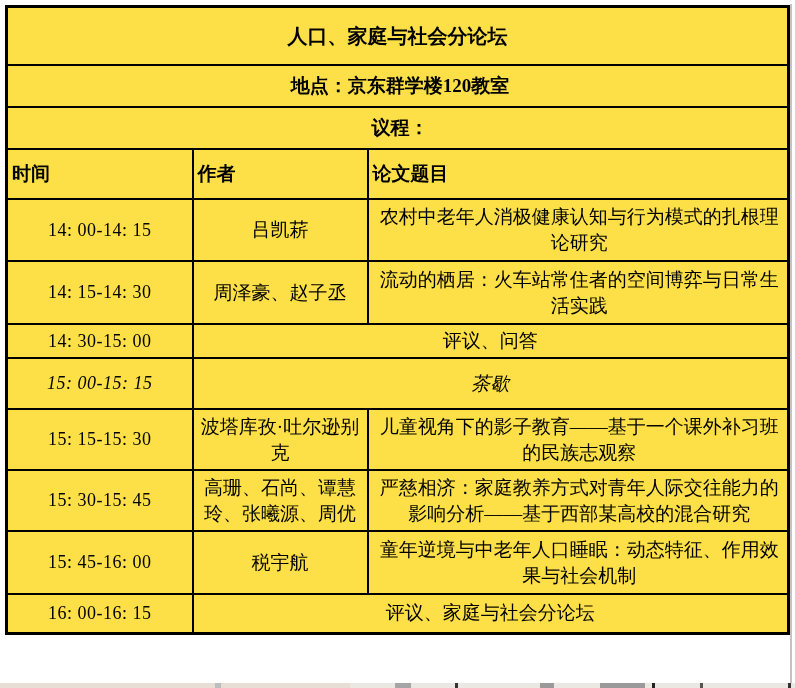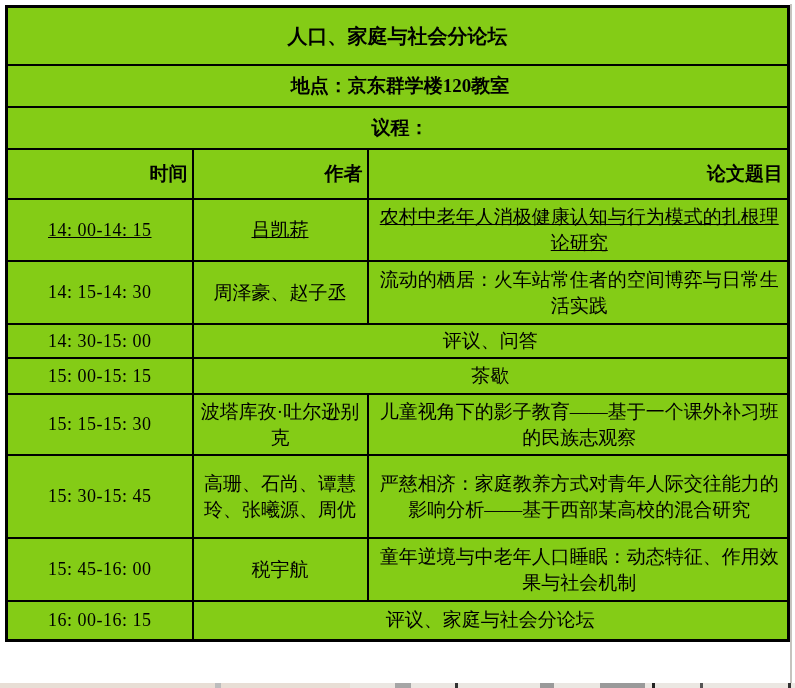--- a/index.html
+++ b/index.html
@@ -11,53 +11,53 @@
     font-family:"Liberation Serif", serif;
     color:#000;
   }
   .sheet { position:absolute; inset:0; }
 
   table.forum {
     position:absolute; left:5px; top:5px;
     width:782px;
     border-collapse:collapse;
     table-layout:fixed;
-    background:#84cc16;
+    background:#fde047;
   }
   table.forum { border:3px solid #000; }
   table.forum td, table.forum th { border:2px solid #000; vertical-align:middle; }
 
   .title-row td {
     text-align:center; font-weight:bold; font-size:20px; height:54px;
   }
   .loc-row td, .agenda-row td {
     text-align:center; font-weight:bold; font-size:19px; height:38px;
     padding-left:6px;
   }
   .head-row th {
-    text-align:right; font-weight:bold; font-size:19px; height:44px;
+    text-align:left; font-weight:bold; font-size:19px; height:44px;
     padding:2px 4px;
   }
 
   #schedule-body td { font-size:19px; line-height:1.35; }
   #schedule-body .time {
     text-align:center; font-size:18px; white-space:nowrap; letter-spacing:0.5px;
     padding:2px 2px;
   }
   #schedule-body .author { text-align:center; padding:2px 5px; }
   #schedule-body .paper  { text-align:center;  padding:2px 4px 2px 7px; }
   #schedule-body .merged { text-align:center; padding:2px 4px; }
 
   
-  #schedule-body tr:nth-child(1) { height:62px;text-decoration:underline; }
+  #schedule-body tr:nth-child(1) { height:62px; }
   #schedule-body tr:nth-child(2) { height:63px;padding-left:40px; }
   #schedule-body tr:nth-child(3) { height:34px; }
-  #schedule-body tr:nth-child(4) { height:36px; }
+  #schedule-body tr:nth-child(4) { height:51px;font-style:italic; }
   #schedule-body tr:nth-child(5) { height:61px; }
-  #schedule-body tr:nth-child(6) { height:83px; }
+  #schedule-body tr:nth-child(6) { height:61px; }
   #schedule-body tr:nth-child(7) { height:63px;padding-left:42px; }
   #schedule-body tr:nth-child(8) { height:39px; }
 
   
   .edge-line {
     position:absolute; left:790px; top:4px; width:2px; height:680px;
     background:#c6c3bf;
   }
   .bottom-band {
     position:absolute; left:0; top:683px; width:795px; height:5px;

